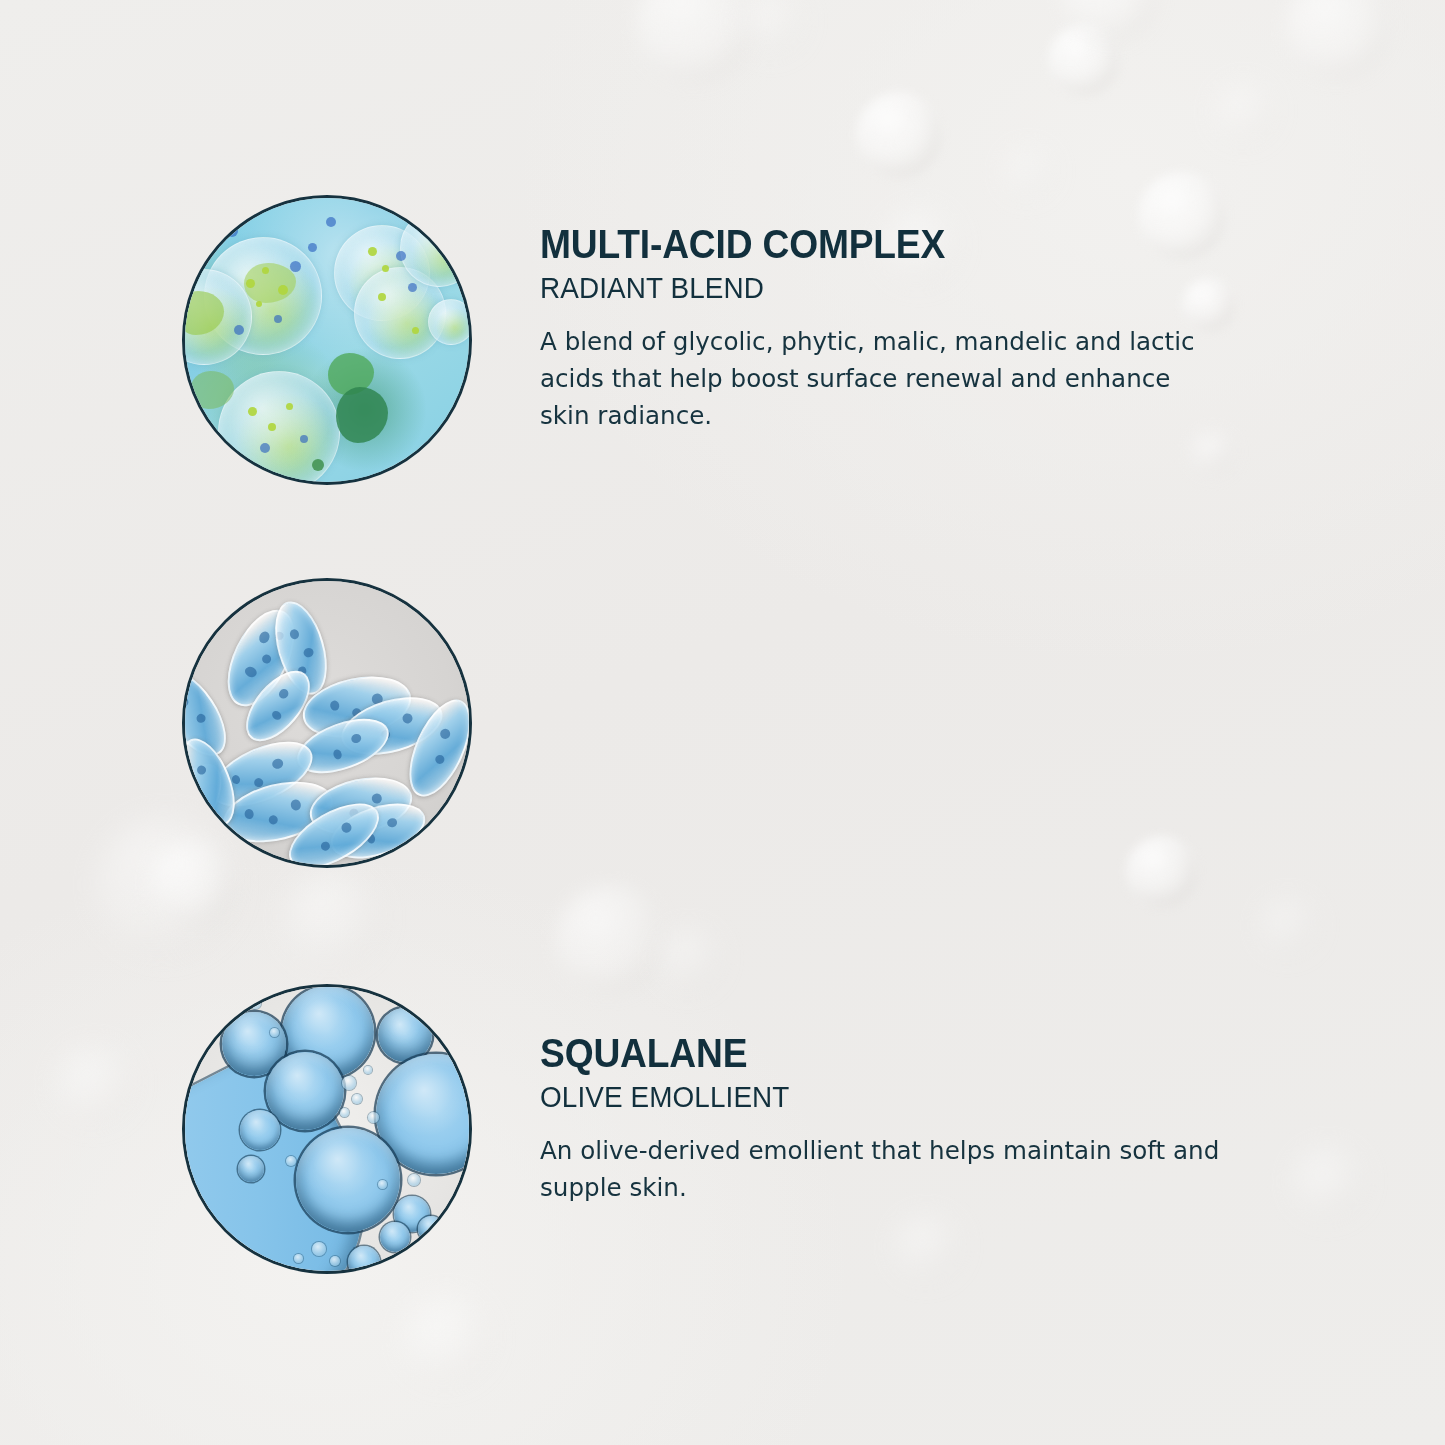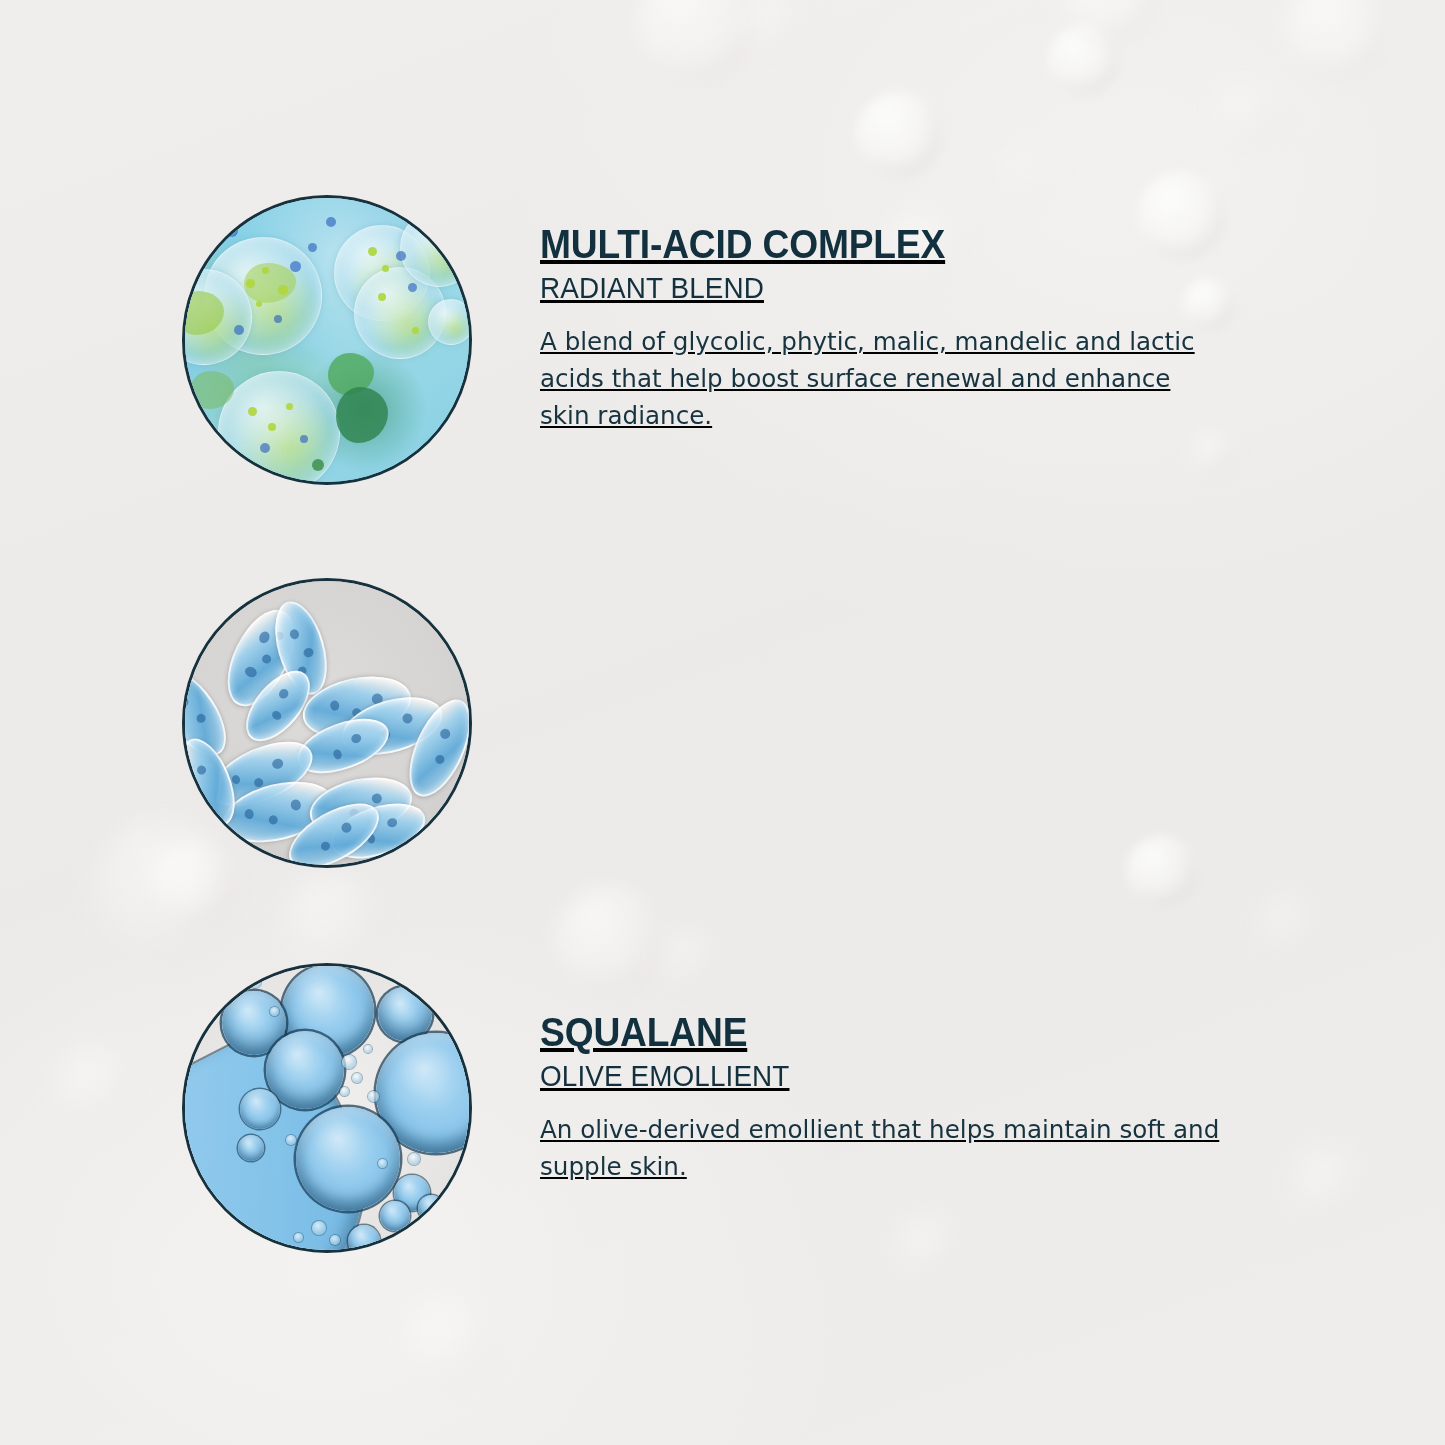--- a/index.html
+++ b/index.html
@@ -69,21 +69,21 @@
 
   .row {
     position: absolute;
     left: 0;
     width: 1445px;
     display: flex;
     align-items: flex-start;
   }
   .row-1 { top: 195px; }
   .row-2 { top: 578px; }
-  .row-3 { top: 963px; }
+  .row-3 { top: 984px; }
 
   
   .circle-wrap {
     position: relative;
     margin-left: 182px;
     width: 290px;
     height: 290px;
     flex: 0 0 290px;
   }
 
@@ -189,21 +189,20 @@
   .drop.tiny {
     background: radial-gradient(circle at 42% 34%, rgba(255,255,255,0.7) 0%, rgba(175,212,234,0.7) 55%, rgba(130,185,216,0.7) 100%);
     box-shadow: 0 0 0 1px rgba(40,85,115,0.42);
   }
 
   
   .text-col {
     margin-left: 68px;
     width: 720px;
     flex: 0 0 720px;
-    text-decoration: underline;
   }
 
   .heading {
     font-family: "Liberation Sans", sans-serif;
     font-weight: 700;
     font-size: 40px;
     line-height: 1.06;
     letter-spacing: -0.2px;
     color: #12303d;
     margin: 0 0 6px 0;

